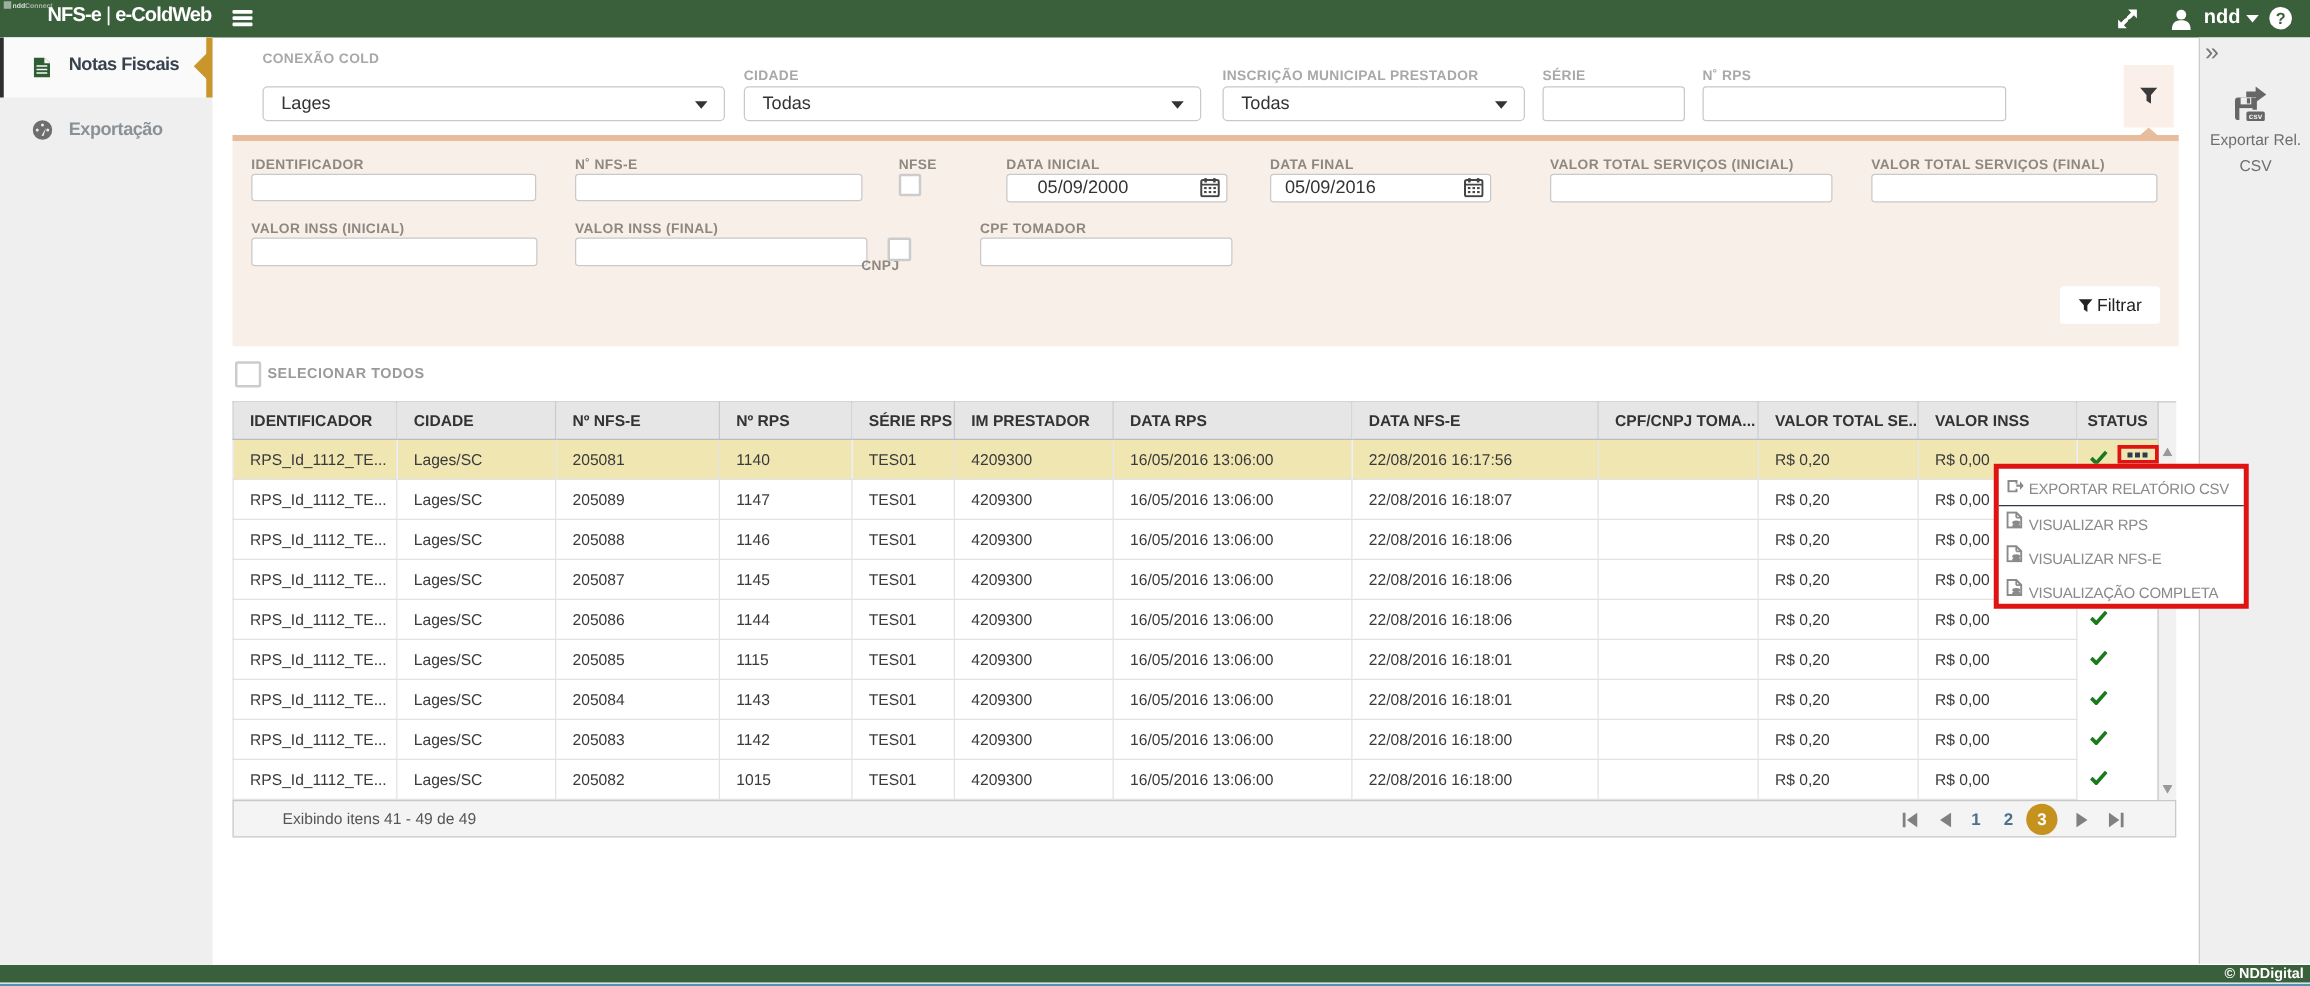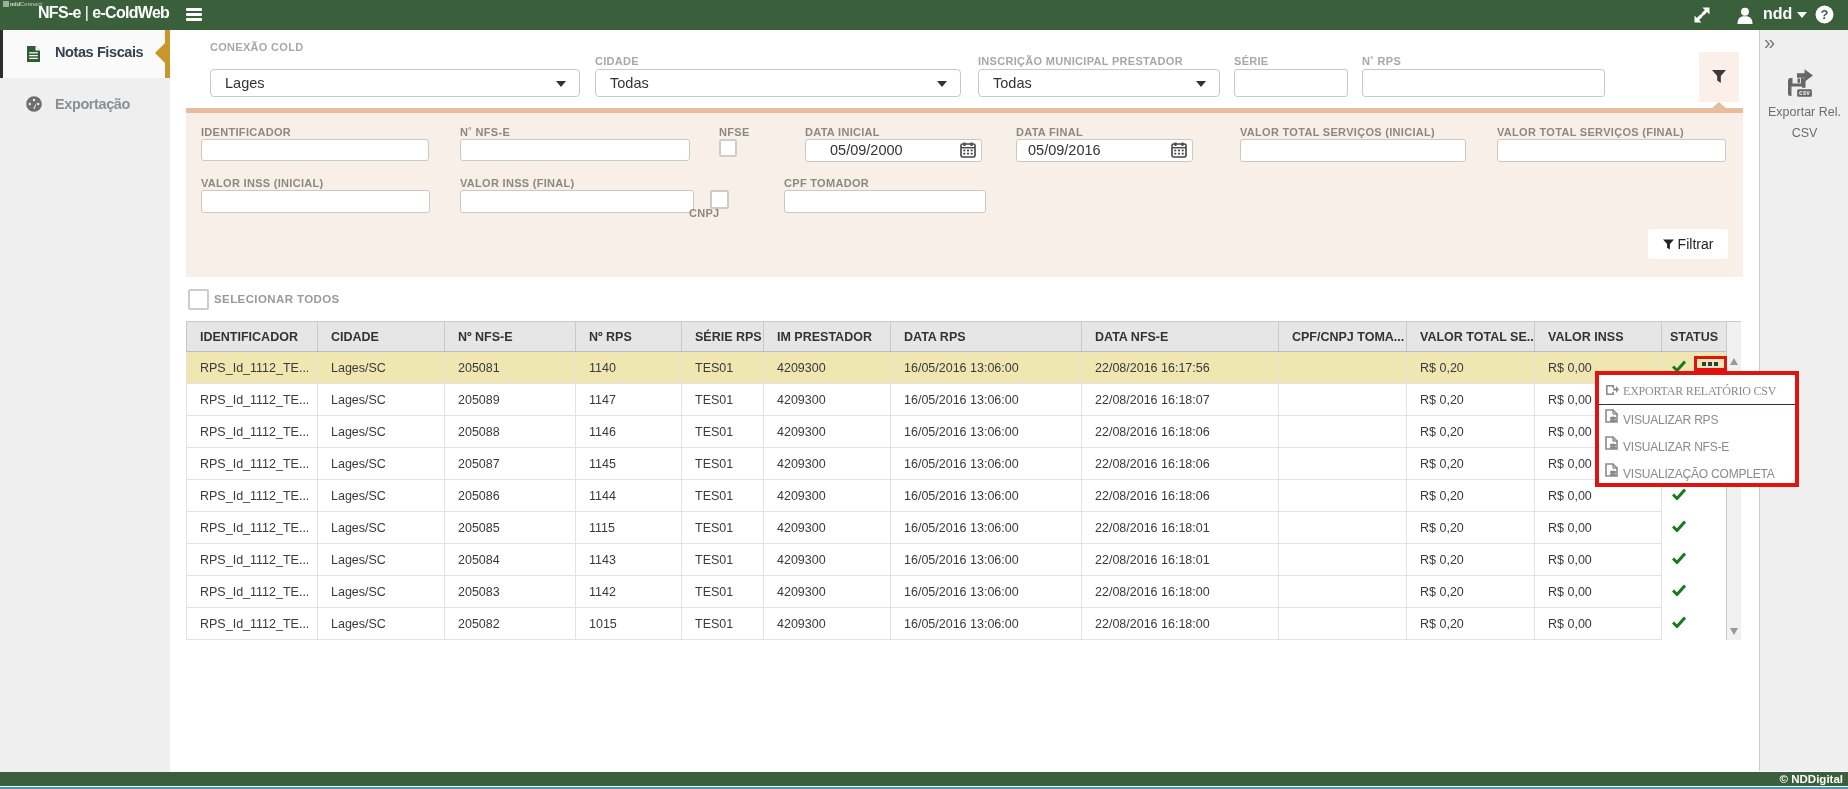--- a/index.html
+++ b/index.html
@@ -393,34 +393,54 @@
 </div>
 <div class="scrollstrip">
       <svg style="position:absolute;left:3px;top:36px" width="8" height="7" viewBox="0 0 8 7">
         <path d="M0 7 h8 l-4-7 z" fill="#999"></path>
       </svg>
       <svg style="position:absolute;left:3px;bottom:5px" width="8" height="7" viewBox="0 0 8 7">
         <path d="M0 0 h8 l-4 7 z" fill="#999"></path>
       </svg>
     </div>
 
+<div class="pager">
+  <div class="pager-txt">Exibindo itens 41 - 49 de 49</div>
+  <svg class="abs" style="left:1335px;top:9px" width="12" height="12" viewBox="0 0 12 12">
+        <rect x="0" y="0" width="2.4" height="12" fill="#808080"></rect>
+        <path d="M12 0 v12 l-8.5-6 z" fill="#808080"></path>
+      </svg>
+  <svg class="abs" style="left:1364px;top:9px" width="10" height="12" viewBox="0 0 10 12">
+        <path d="M10 0 v12 l-9-6 z" fill="#808080"></path>
+      </svg>
+  <svg class="abs" style="left:1474px;top:9px" width="10" height="12" viewBox="0 0 10 12">
+        <path d="M0 0 v12 l9-6 z" fill="#808080"></path>
+      </svg>
+  <svg class="abs" style="left:1500px;top:9px" width="12" height="12" viewBox="0 0 12 12">
+        <path d="M0 0 v12 l8.5-6 z" fill="#808080"></path>
+        <rect x="9.6" y="0" width="2.4" height="12" fill="#808080"></rect>
+      </svg>
+  <div class="pgnum" style="left:1390px;">1</div>
+  <div class="pgnum" style="left:1416px;">2</div>
+  <div class="goldc">3</div>
+</div>
 
 <div class="ddbtn-red">
       <div style="position:absolute;left:5px;top:3px;width:17px;height:5px;display:flex;gap:2px;">
         <i style="width:4px;height:4px;background:#2f3b4c;"></i>
         <i style="width:4px;height:4px;background:#2f3b4c;"></i>
         <i style="width:4px;height:4px;background:#2f3b4c;"></i>
       </div>
     </div>
 <div class="menu">
   <span class="abs" style="left:6px;top:6px;"><svg width="14" height="13" viewBox="0 0 14 13">
           <path d="M1 3 h8 v3 h-1.6 v-1.4 h-4.8 v6.8 h4.8 v-1.4 h1.6 v3 h-8 z" fill="#8a8a8a"></path>
           <path d="M8 6.6 h3 v-2.6 l3 3.5 -3 3.5 v-2.6 h-3 z" fill="#8a8a8a"></path>
         </svg></span>
-      <div class="mi" style="top:9px;left:24px;font-family:Liberation Serif, serif;">EXPORTAR RELATÓRIO CSV</div>
+      <div class="mi" style="top:9px;left:24px;">EXPORTAR RELATÓRIO CSV</div>
   <div class="mdiv"></div>
   <span class="abs" style="left:6px;top:34px;"><svg width="13" height="14" viewBox="0 0 13 14">
           <path d="M1 1 h7 l4 4 v8 h-11 z" fill="none" stroke="#8a8a8a" stroke-width="1.6"></path>
           <ellipse cx="8" cy="9" rx="3.2" ry="1.6" fill="#8a8a8a"></ellipse>
           <ellipse cx="8" cy="11.5" rx="3.2" ry="1.6" fill="#8a8a8a"></ellipse>
           <line x1="8" y1="0.8" x2="8" y2="5" stroke="#8a8a8a" stroke-width="1.4"></line>
           <line x1="8" y1="5" x2="12.5" y2="5" stroke="#8a8a8a" stroke-width="1.4"></line>
         </svg></span>
       <div class="mi" style="top:38px;left:24px;">VISUALIZAR RPS</div>
   <span class="abs" style="left:6px;top:61px;"><svg width="13" height="14" viewBox="0 0 13 14">

